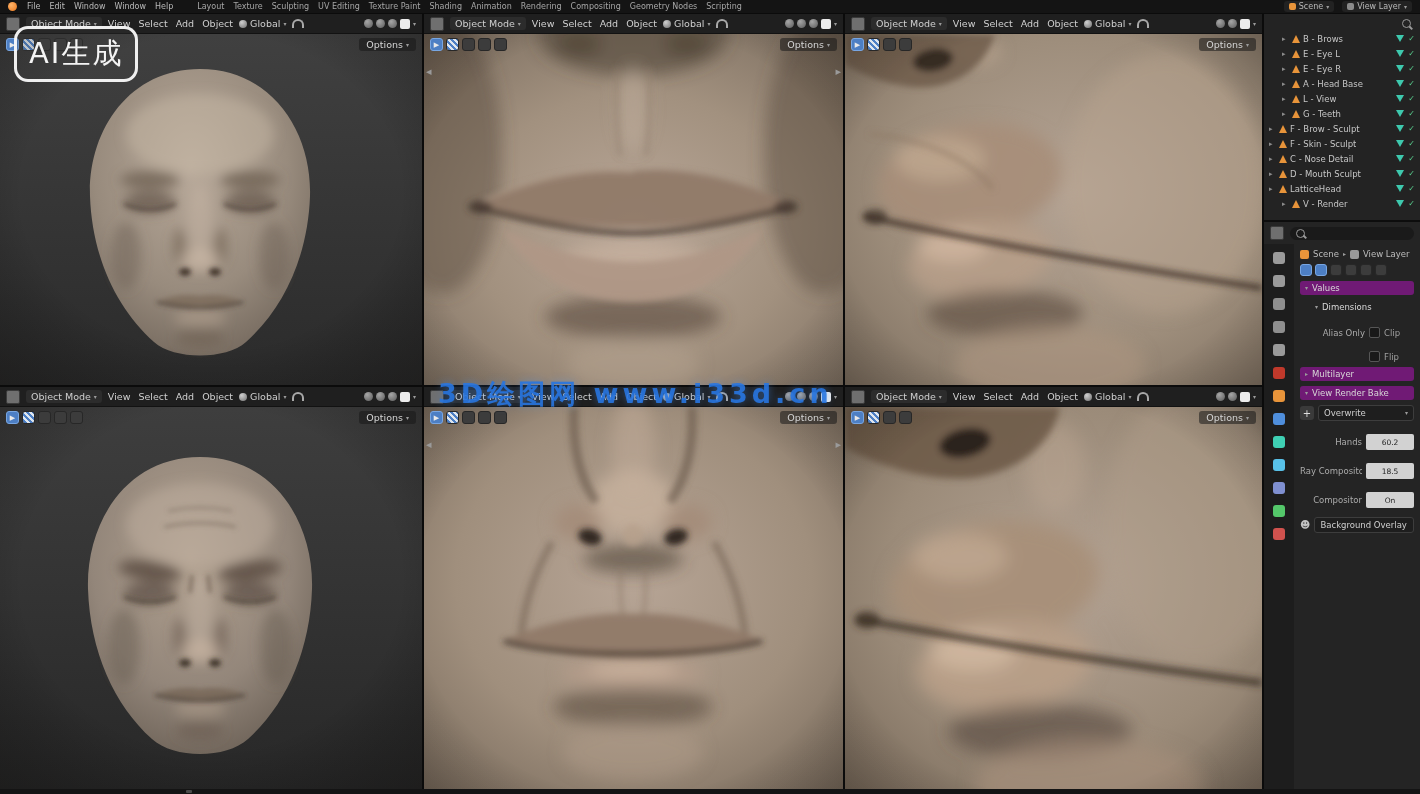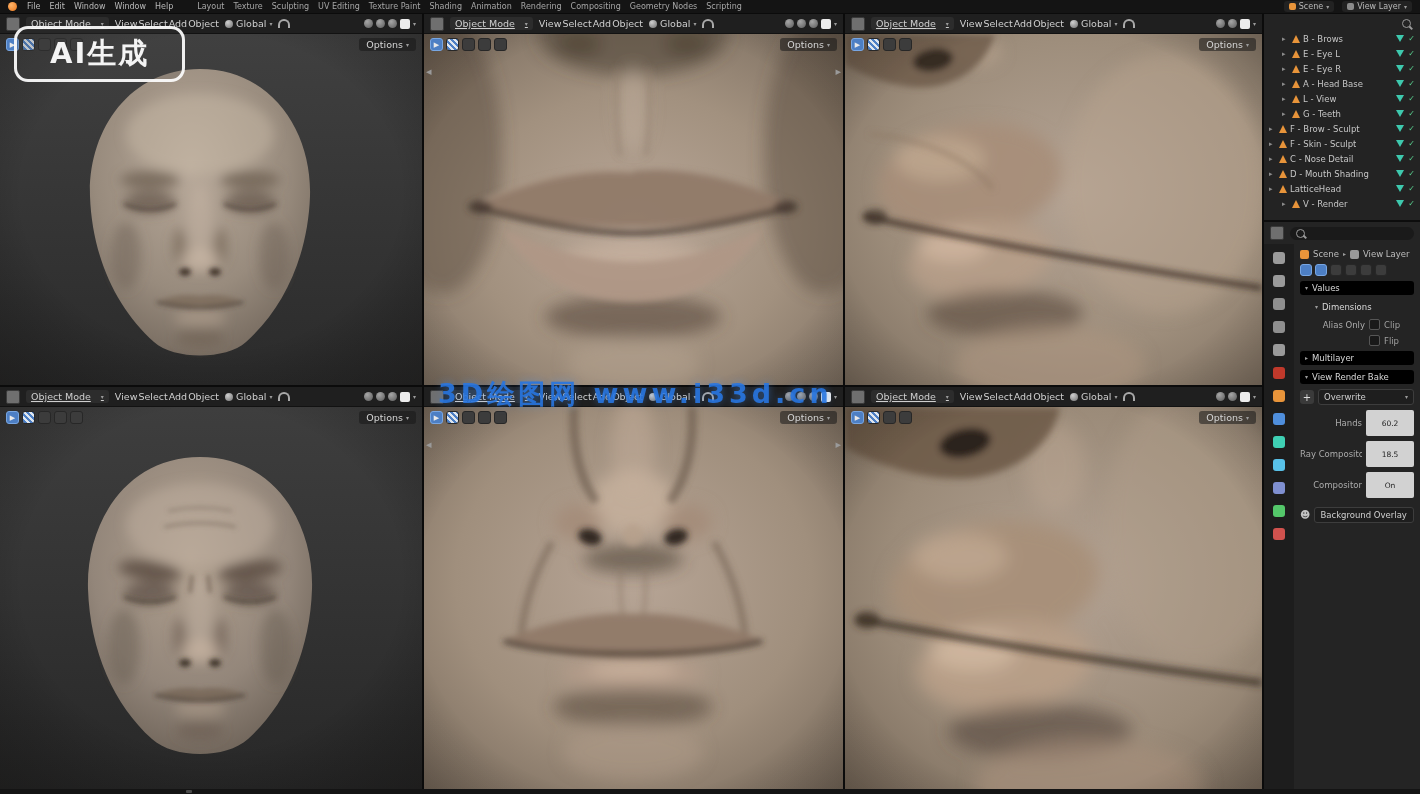--- a/index.html
+++ b/index.html
@@ -19,22 +19,22 @@
   .tb-dd{display:flex;align-items:center;gap:3px;background:#222;border-radius:3px;padding:0 5px;height:11px;}
   .tb-ic{width:7px;height:7px;border-radius:2px;background:#8a8a8a;}
   .tb-ic.orange{background:#e8943a;}
   .caret{font-size:6px;color:#9b9b9b;line-height:1;}
 
   
   .vp{position:absolute;background:#2e2e2e;overflow:hidden;}
   .vp-header{height:20px;background:#1f1f1f;border-bottom:1px solid #121212;display:flex;align-items:center;gap:6px;
     padding:0 6px;font-size:9.5px;color:#cfcfcf;box-sizing:border-box;white-space:nowrap;}
   .ed-icon{width:12px;height:12px;background:#6f6f6f;border:1px solid #3a3a3a;border-radius:2px;flex:0 0 auto;}
-  .mode-dd{display:flex;align-items:center;gap:10px;background:#2c2c2c;border-radius:3px;padding:1px 5px;text-decoration:underline;}
-  .menus{display:flex;gap:1px;}
+  .mode-dd{display:flex;align-items:center;gap:3px;background:#2c2c2c;border-radius:3px;padding:1px 5px;}
+  .menus{display:flex;gap:8px;}
   .menu{cursor:default;}
   .orient-dd{display:flex;align-items:center;gap:3px;}
   .globe-dot{width:8px;height:8px;border-radius:50%;background:radial-gradient(circle at 35% 30%,#cfcfcf,#707070);}
   .magnet{width:8px;height:7px;border:2px solid #a9a9a9;border-bottom:none;border-radius:6px 6px 0 0;}
   .shading{display:flex;gap:3px;align-items:center;margin-left:auto;}
   .circ{width:9px;height:9px;border-radius:50%;background:radial-gradient(circle at 35% 30%,#d4d4d4,#6d6d6d);opacity:.75;}
   .white-sq{width:10px;height:10px;background:#ececec;border-radius:2px;}
   .vp-canvas{position:absolute;top:20px;left:0;right:0;bottom:0;}
   .vp-canvas svg{display:block;width:100%;height:100%;}
   .vp-tools{position:absolute;top:4px;left:6px;right:6px;display:flex;justify-content:space-between;align-items:flex-start;pointer-events:none;}
@@ -68,42 +68,42 @@
   .props-body{display:flex;flex:1;min-height:0;}
   .ptabs{width:30px;background:#1d1d1d;display:flex;flex-direction:column;align-items:center;gap:7px;padding-top:6px;box-sizing:border-box;}
   .ptab{width:22px;height:16px;display:flex;align-items:center;justify-content:center;border-radius:3px;}
   .ptab-ic{width:12px;height:12px;border-radius:3px;display:block;}
   .pcontent{flex:1;padding:5px 6px;font-size:8.5px;color:#bdbdbd;display:flex;flex-direction:column;gap:5px;box-sizing:border-box;min-width:0;}
   .crumbs{display:flex;align-items:center;gap:4px;}
   .crumb-ic{width:9px;height:9px;border-radius:2px;background:#e8943a;flex:0 0 auto;}
   .crumb-ic.gray{background:#9a9a9a;}
   .toggles{display:flex;gap:3px;}
   .toggles .sqi{width:12px;height:12px;}
-  .section{background:#000000;border-radius:3px;padding:2px 5px;color:#d8d8d8;display:flex;gap:4px;align-items:center;}
+  .section{background:#701a75;border-radius:3px;padding:2px 5px;color:#d8d8d8;display:flex;gap:4px;align-items:center;}
   .section.sub{margin-left:10px;background:transparent;}
-  .prow{display:flex;align-items:center;gap:4px;}
+  .prow{display:flex;align-items:center;gap:4px;margin-top:8px;}
   .plabel{flex:1;text-align:right;color:#ababab;white-space:nowrap;overflow:hidden;}
-  .pbox{width:48px;height:26px;background:#d2d2d2;border-radius:2px;color:#1e1e1e;font-size:7.5px;
+  .pbox{width:48px;height:16px;background:#d2d2d2;border-radius:2px;color:#1e1e1e;font-size:7.5px;
         display:flex;align-items:center;justify-content:center;flex:0 0 auto;overflow:hidden;}
   .cbx{width:9px;height:9px;background:#191919;border:1px solid #565656;border-radius:2px;flex:0 0 auto;}
   .cblabel{width:30px;color:#9f9f9f;}
   .overwrite-row{display:flex;gap:4px;align-items:center;}
   .plus-btn{width:14px;height:14px;background:#3a3a3a;border-radius:3px;color:#ddd;display:flex;align-items:center;justify-content:center;font-size:10px;flex:0 0 auto;}
   .wide-field{flex:1;height:14px;background:#1e1e1e;border:1px solid #3d3d3d;border-radius:3px;display:flex;align-items:center;
         justify-content:space-between;padding:0 5px;color:#cfcfcf;min-width:0;}
   .footer-row{display:flex;gap:4px;align-items:center;margin-top:4px;}
   .person-ic{color:#c2c2c2;font-size:10px;line-height:1;flex:0 0 auto;}
 
   
   .statusbar{position:absolute;left:0;bottom:0;width:100%;height:5px;background:#141414;}
   .statusbar .dot{position:absolute;left:186px;top:1px;width:6px;height:3px;background:#4b4b4b;border-radius:1px;}
 
   
   .ai-badge{position:absolute;left:14px;top:26px;z-index:60;border:3px solid rgba(255,255,255,.92);border-radius:14px;
-      padding:5px 33px;font-size:29px;font-weight:bold;color:#f4f4f4;background:rgba(70,70,70,.22);letter-spacing:2px;}
+      padding:5px 12px;font-size:29px;font-weight:normal;color:#f4f4f4;background:rgba(70,70,70,.22);letter-spacing:2px;}
   .site-mark{position:absolute;left:438px;top:376px;z-index:50;font-size:27px;font-weight:bold;letter-spacing:4px;
       color:rgba(40,118,224,.9);text-shadow:0 0 8px rgba(70,150,255,.45);white-space:nowrap;}
 </style>
 </head>
 <body>
 
 <div class="topbar">
   <span class="logo"></span>
   <span class="tb-menus">
 
@@ -768,21 +768,21 @@
           <span class="oname">C - Nose Detail</span>
           <span class="orow-icons">
             <span class="tri-teal"></span>
             <span class="chk">✓</span>
           </span>
         </div>
 
         <div class="orow lvl-0">
           <span class="caret-dis">▸</span>
           <span class="tri-orange"></span>
-          <span class="oname">D - Mouth Shading</span>
+          <span class="oname">D - Mouth Sculpt</span>
           <span class="orow-icons">
             <span class="tri-teal"></span>
             <span class="chk">✓</span>
           </span>
         </div>
 
         <div class="orow lvl-0">
           <span class="caret-dis">▸</span>
           <span class="tri-orange"></span>
           <span class="oname">LatticeHead</span>

